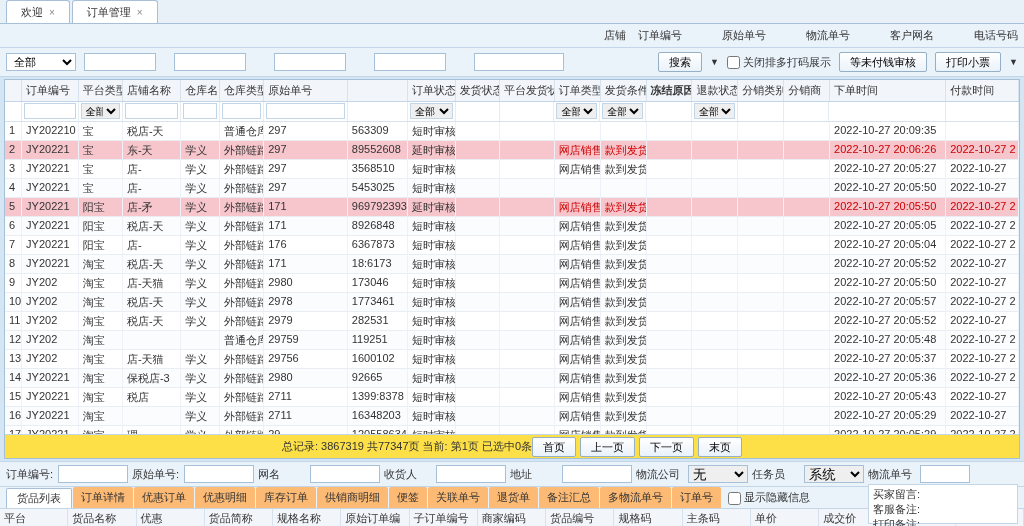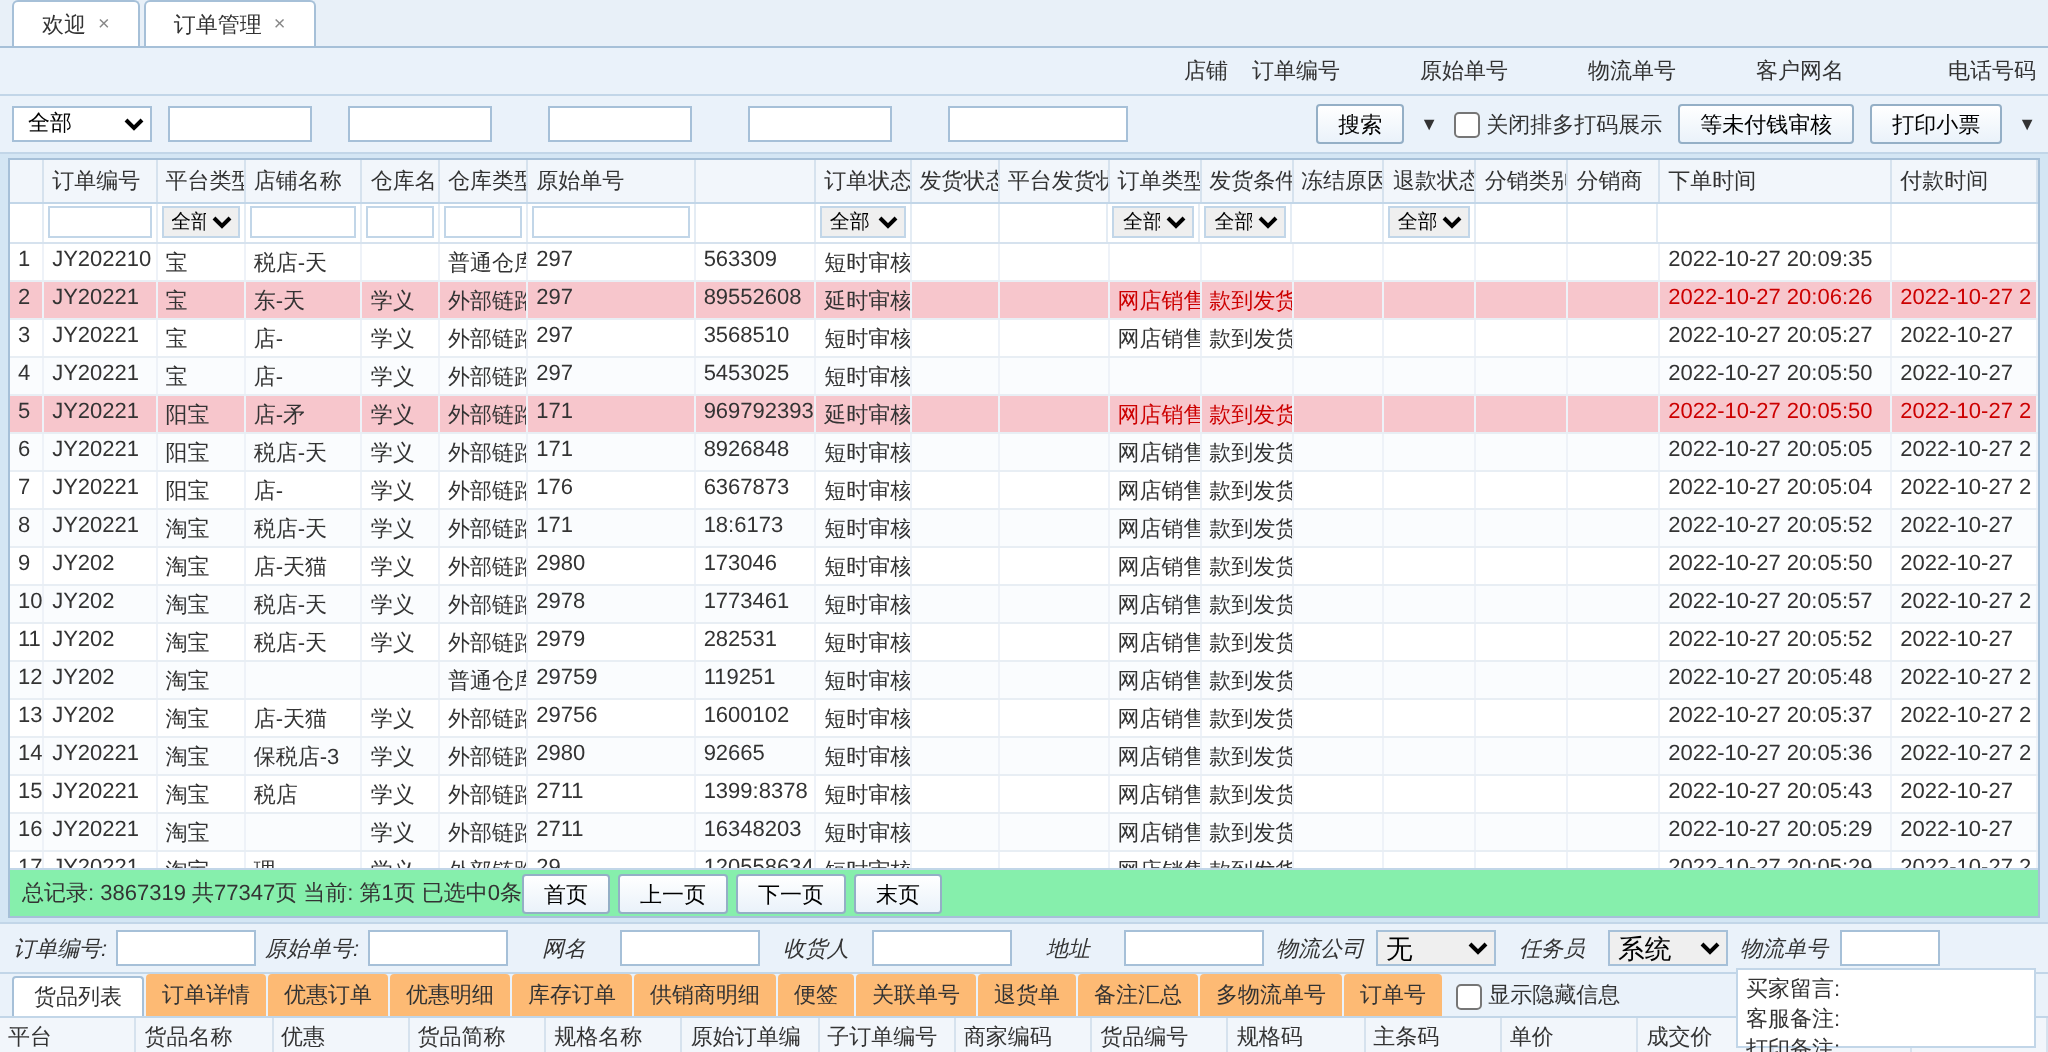--- a/index.html
+++ b/index.html
@@ -27,32 +27,32 @@
 .grid-filter-row .cell { border-right:1px solid #e4ecf4; padding:1px 2px; }
 .grid-filter-row input, .grid-filter-row select { width:100%; border:1px solid #c2d6e8; height:16px; font-size:10px; }
 
 .grid-body { overflow:auto; flex:1; }
 .row { display:flex; border-bottom:1px solid #e8eef4; height:19px; }
 .row:nth-child(even) { background:#fafcfe; }
 .row.hl { background:#f7c6cc; }
 .row .cell { border-right:1px solid #eef2f8; padding:2px 4px; overflow:hidden; white-space:nowrap; font-size:11px; }
 .row.hl .red { color:#cc0000; }
 
-.grid-foot { background:#86efac; border-top:1px solid #c2d6e8; padding:3px 6px; display:flex; justify-content:flex-start; align-items:center; height:24px; }
+.grid-foot { background:#fde047; border-top:1px solid #c2d6e8; padding:3px 6px; display:flex; justify-content:center; align-items:center; height:24px; }
 .page-btns { display:flex; gap:4px; }
 
 
 .c0{width:18px;} .c1{width:62px;} .c2{width:48px;} .c3{width:64px;} .c4{width:42px;}
 .c5{width:48px;} .c6{width:92px;} .c7{width:66px;} .c8{width:52px;} .c9{width:48px;}
-.c10{width:60px;} .c11{width:50px;} .c12{width:50px;} .c13{width:50px;} .c14{width:50px;}
+.c10{width:60px;} .c11{width:50px;} .c12{width:50px;} .c13{width:50px;font-weight:bold;} .c14{width:50px;}
 .c15{width:50px;} .c16{width:50px;} .c17{width:128px;} .c18{width:80px;}
 
 
 .detail1 { background:#eaf2fa; display:flex; align-items:center; gap:4px; padding:3px 6px; border-top:1px solid #c2d6e8; }
-.detail1 .lbl { min-width:48px; text-align:center;font-style:italic; }
+.detail1 .lbl { min-width:48px; text-align:left; }
 .detail1 input { border:1px solid #a6c0d8; height:18px; width:70px; }
 .detail1 select { border:1px solid #a6c0d8; height:18px; width:60px; }
 
 .subtabs { display:flex; background:#eaf2fa; border-top:1px solid #c2d6e8; height:22px; align-items:center; padding-left:6px; gap:1px; }
 .subtab { background:#fff; border:1px solid #a6c0d8; border-bottom:none; padding:2px 10px; border-radius:2px 2px 0 0; cursor:pointer; }
 .subtab.flat { background:#fdba74; border:none; padding:3px 8px; }
 
 .subhead { display:flex; background:#f2f6fb; border-top:1px solid #c2d6e8; height:20px; }
 .subhead .hc { border-right:1px solid #d6e2ee; padding:2px 4px; flex:1; font-size:11px; }
 .side-notes { position:absolute; right:6px; bottom:2px; width:150px; height:40px; background:#fff; border:1px solid #c2d6e8; padding:2px 4px; font-size:11px; }
@@ -80,21 +80,21 @@
     </div>
   <div class="filter-item" style="margin-left:28px">
       <span class="filter-lbl">原始单号</span>
     </div>
   <div class="filter-item" style="margin-left:28px">
       <span class="filter-lbl">物流单号</span>
     </div>
   <div class="filter-item" style="margin-left:28px">
       <span class="filter-lbl">客户网名</span>
     </div>
-  <div class="filter-item" style="margin-left:40px">
+  <div class="filter-item" style="margin-left:28px">
       <span class="filter-lbl">电话号码</span>
     </div>
 </div>
 <div class="filter-bar">
   <select class="filter-inp" style="width:70px"><option>全部</option></select>
   <input class="filter-inp" style="width: 72px;">
   <input class="filter-inp" style="width: 72px; margin-left: 10px;">
   <input class="filter-inp" style="width: 72px; margin-left: 20px;">
   <input class="filter-inp" style="width: 72px; margin-left: 20px;">
   <input class="filter-inp" style="width: 90px; margin-left: 20px;">

